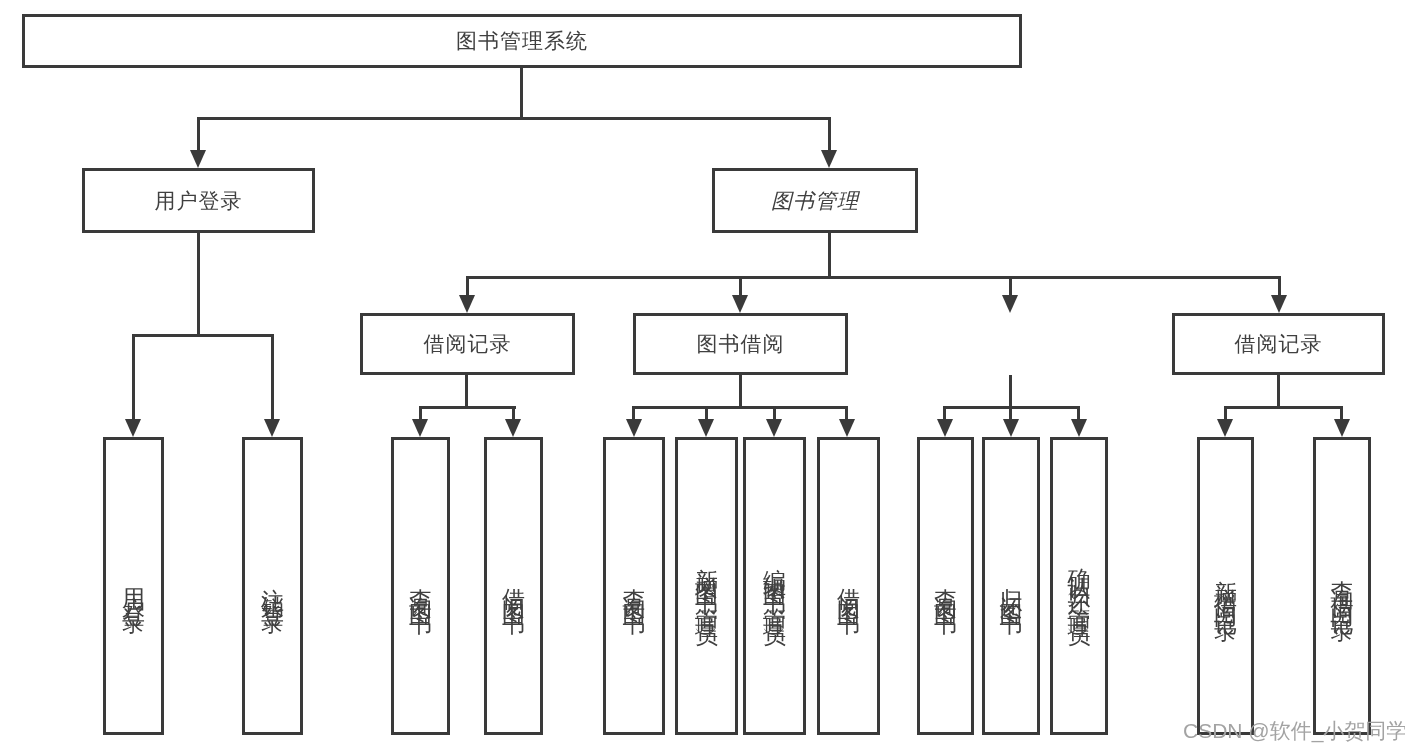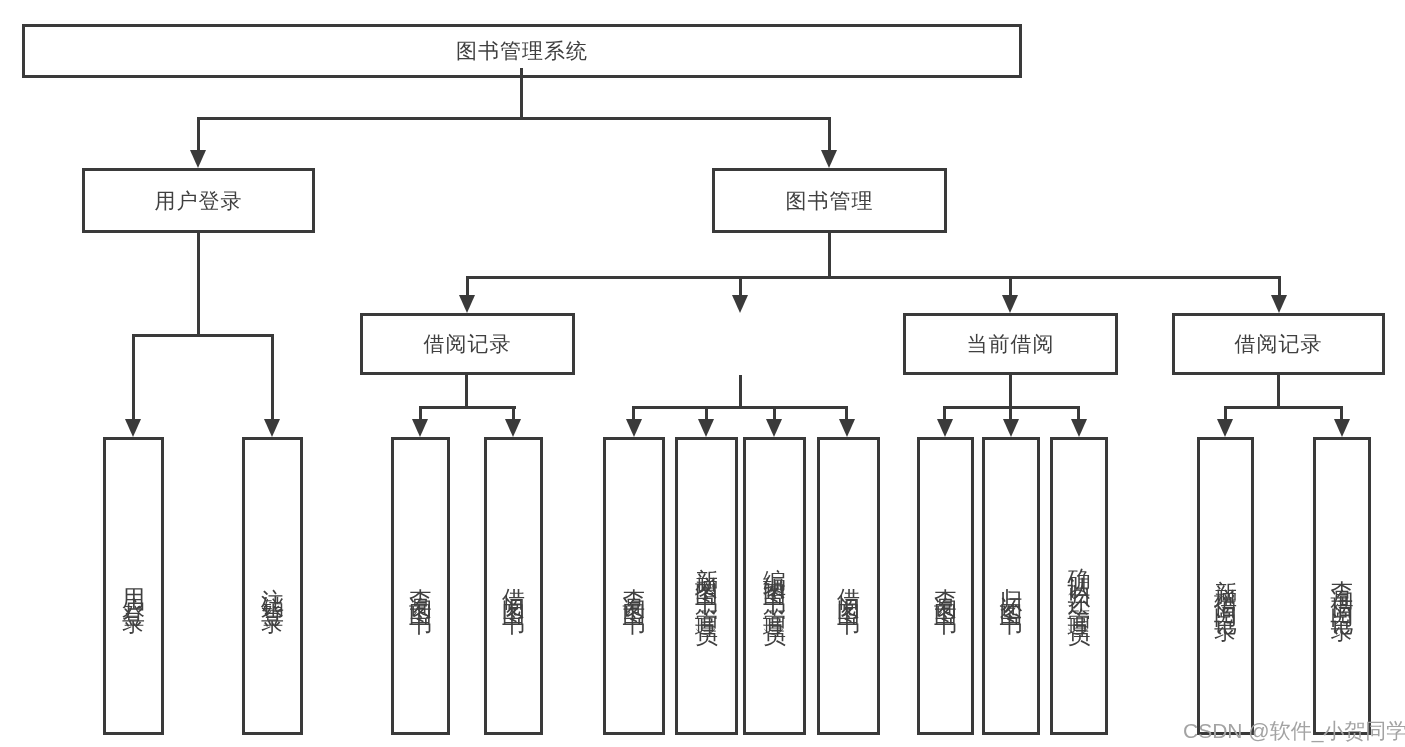--- a/index.html
+++ b/index.html
@@ -32,35 +32,35 @@
   .watermark{
     position:absolute;left:1183px;top:717px;z-index:5;
     color:var(--wm);font-size:21px;white-space:nowrap;
   }
 </style>
 </head>
 <body>
 
 <div id="stage">
 
-  <div class="box" style="left:22px;top:14px;width:1000px;height:54px;margin-top:10px;">
+  <div class="box" style="left:22px;top:14px;width:1000px;height:54px;">
     <span>图书管理系统</span>
   </div>
 
   <div class="vline" style="left:520px;top:68px;height:51px;"></div>
   <div class="hline" style="left:197px;top:117px;width:634px;"></div>
   <div class="vline" style="left:197px;top:117px;height:34px;"></div>
   <div class="arrow" style="left:190px;top:150px;"></div>
   <div class="vline" style="left:828px;top:117px;height:34px;"></div>
   <div class="arrow" style="left:821px;top:150px;"></div>
 
   <div class="box" style="left:82px;top:168px;width:233px;height:65px;">
     <span>用户登录</span>
   </div>
-  <div class="box" style="left:712px;top:168px;width:235px;height:65px;">
+  <div class="box" style="left:712px;top:168px;width:206px;height:65px;font-style:italic;">
     <span>图书管理</span>
   </div>
 
   <div class="vline" style="left:197px;top:233px;height:103px;"></div>
   <div class="hline" style="left:132px;top:334px;width:142px;"></div>
   <div class="vline" style="left:132px;top:334px;height:87px;"></div>
   <div class="arrow" style="left:125px;top:419px;"></div>
   <div class="vline" style="left:271px;top:334px;height:87px;"></div>
   <div class="arrow" style="left:264px;top:419px;"></div>
 
@@ -71,22 +71,22 @@
   <div class="vline" style="left:739px;top:276px;height:21px;"></div>
   <div class="arrow" style="left:732px;top:295px;"></div>
   <div class="vline" style="left:1009px;top:276px;height:21px;"></div>
   <div class="arrow" style="left:1002px;top:295px;"></div>
   <div class="vline" style="left:1278px;top:276px;height:21px;"></div>
   <div class="arrow" style="left:1271px;top:295px;"></div>
 
   <div class="box" style="left:360px;top:313px;width:215px;height:62px;">
     <span>借阅记录</span>
   </div>
-  <div class="box" style="left:903px;top:313px;width:215px;height:62px;">
-    <span>当前借阅</span>
+  <div class="box" style="left:633px;top:313px;width:215px;height:62px;">
+    <span>图书借阅</span>
   </div>
   <div class="box" style="left:1172px;top:313px;width:213px;height:62px;">
     <span>借阅记录</span>
   </div>
 
   <div class="vline" style="left:465px;top:375px;height:33px;"></div>
   <div class="hline" style="left:419px;top:406px;width:97px;"></div>
   <div class="vline" style="left:419px;top:406px;height:15px;"></div>
   <div class="arrow" style="left:412px;top:419px;"></div>
   <div class="vline" style="left:512px;top:406px;height:15px;"></div>

